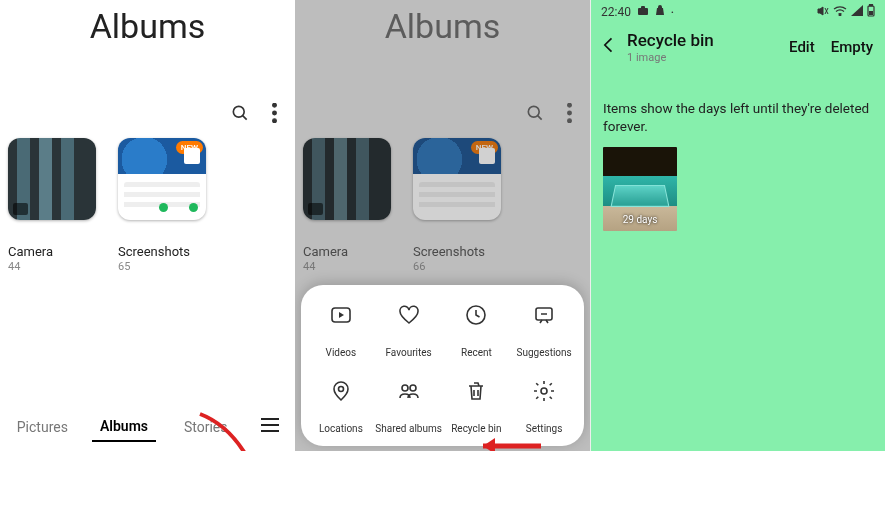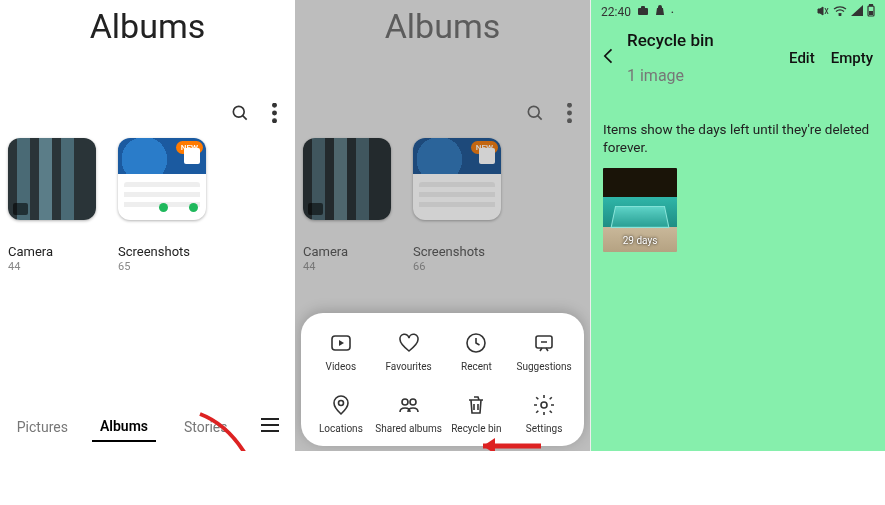--- a/index.html
+++ b/index.html
@@ -127,38 +127,38 @@
     padding: 18px 6px 12px;
     box-shadow: 0 -2px 14px rgba(0,0,0,0.2);
   }
   .sheet-grid {
     display: grid;
     grid-template-columns: repeat(4, 1fr);
     row-gap: 20px;
   }
   .sheet-item {
     display: flex; flex-direction: column; align-items: center;
-    gap: 6px;
+    gap: 20px;
   }
   .sheet-item .lbl { font-size: 10px; color: #333; text-align: center; line-height: 1.15; }
   .sheet-item svg { stroke: #333; fill: none; stroke-width: 1.6; }
 
   
   .status-bar {
     display: flex; justify-content: space-between; align-items: center;
     padding: 4px 10px; font-size: 12px; color: #333;
   }
   .status-icons { display:flex; gap:4px; align-items:center; }
   .p3-header {
     display: flex; align-items: center; justify-content: space-between;
     padding: 6px 12px 10px 8px;
   }
   .p3-header-left { display:flex; align-items:center; gap: 8px; }
   .p3-title { font-size: 17px; font-weight: 500; color:#111; }
-  .p3-sub { font-size: 16px; color: #777; margin-top:16px; }
+  .p3-sub { font-size: 11px; color: #777; margin-top:1px; }
   .p3-actions { display:flex; gap:16px; font-size:15px; font-weight:500; color:#111; }
   .p3-info {
     font-size: 13.5px; color: #222;
     padding: 6px 12px 10px;
     line-height:1.35;
     margin-top:19px;
   }
   .bin-thumb {
     margin: 2px 0 0 12px;
     width: 74px; height: 84px;

